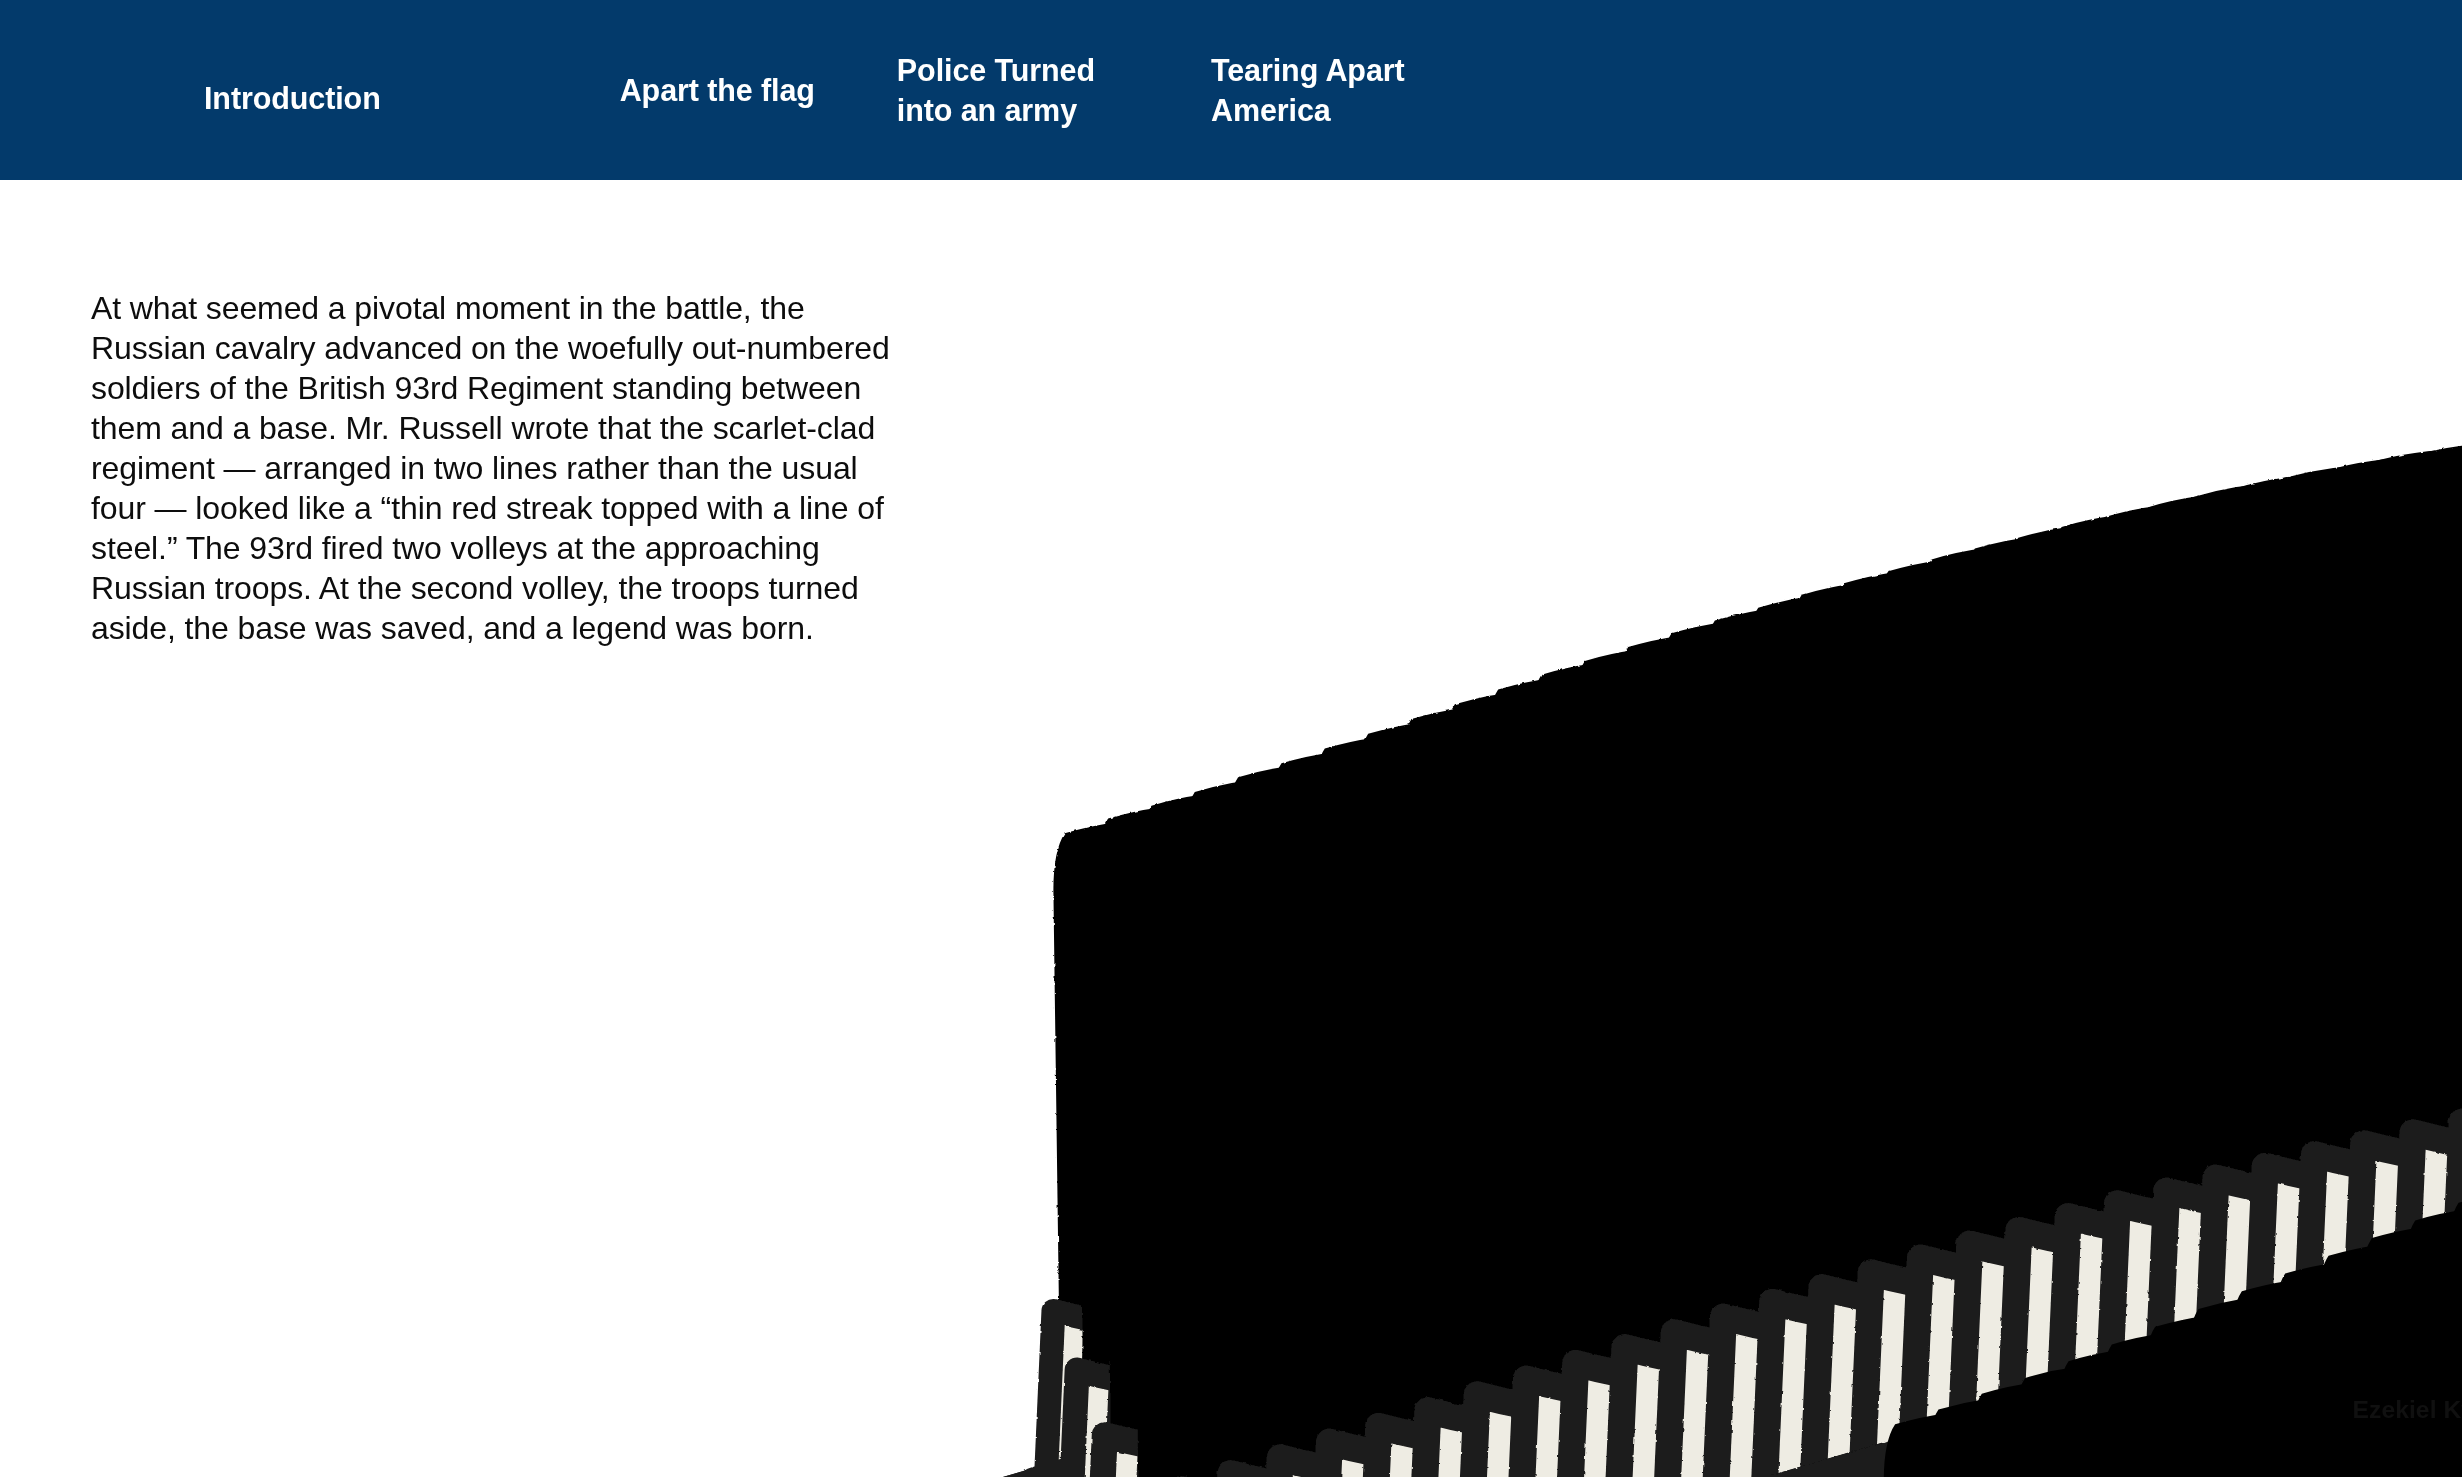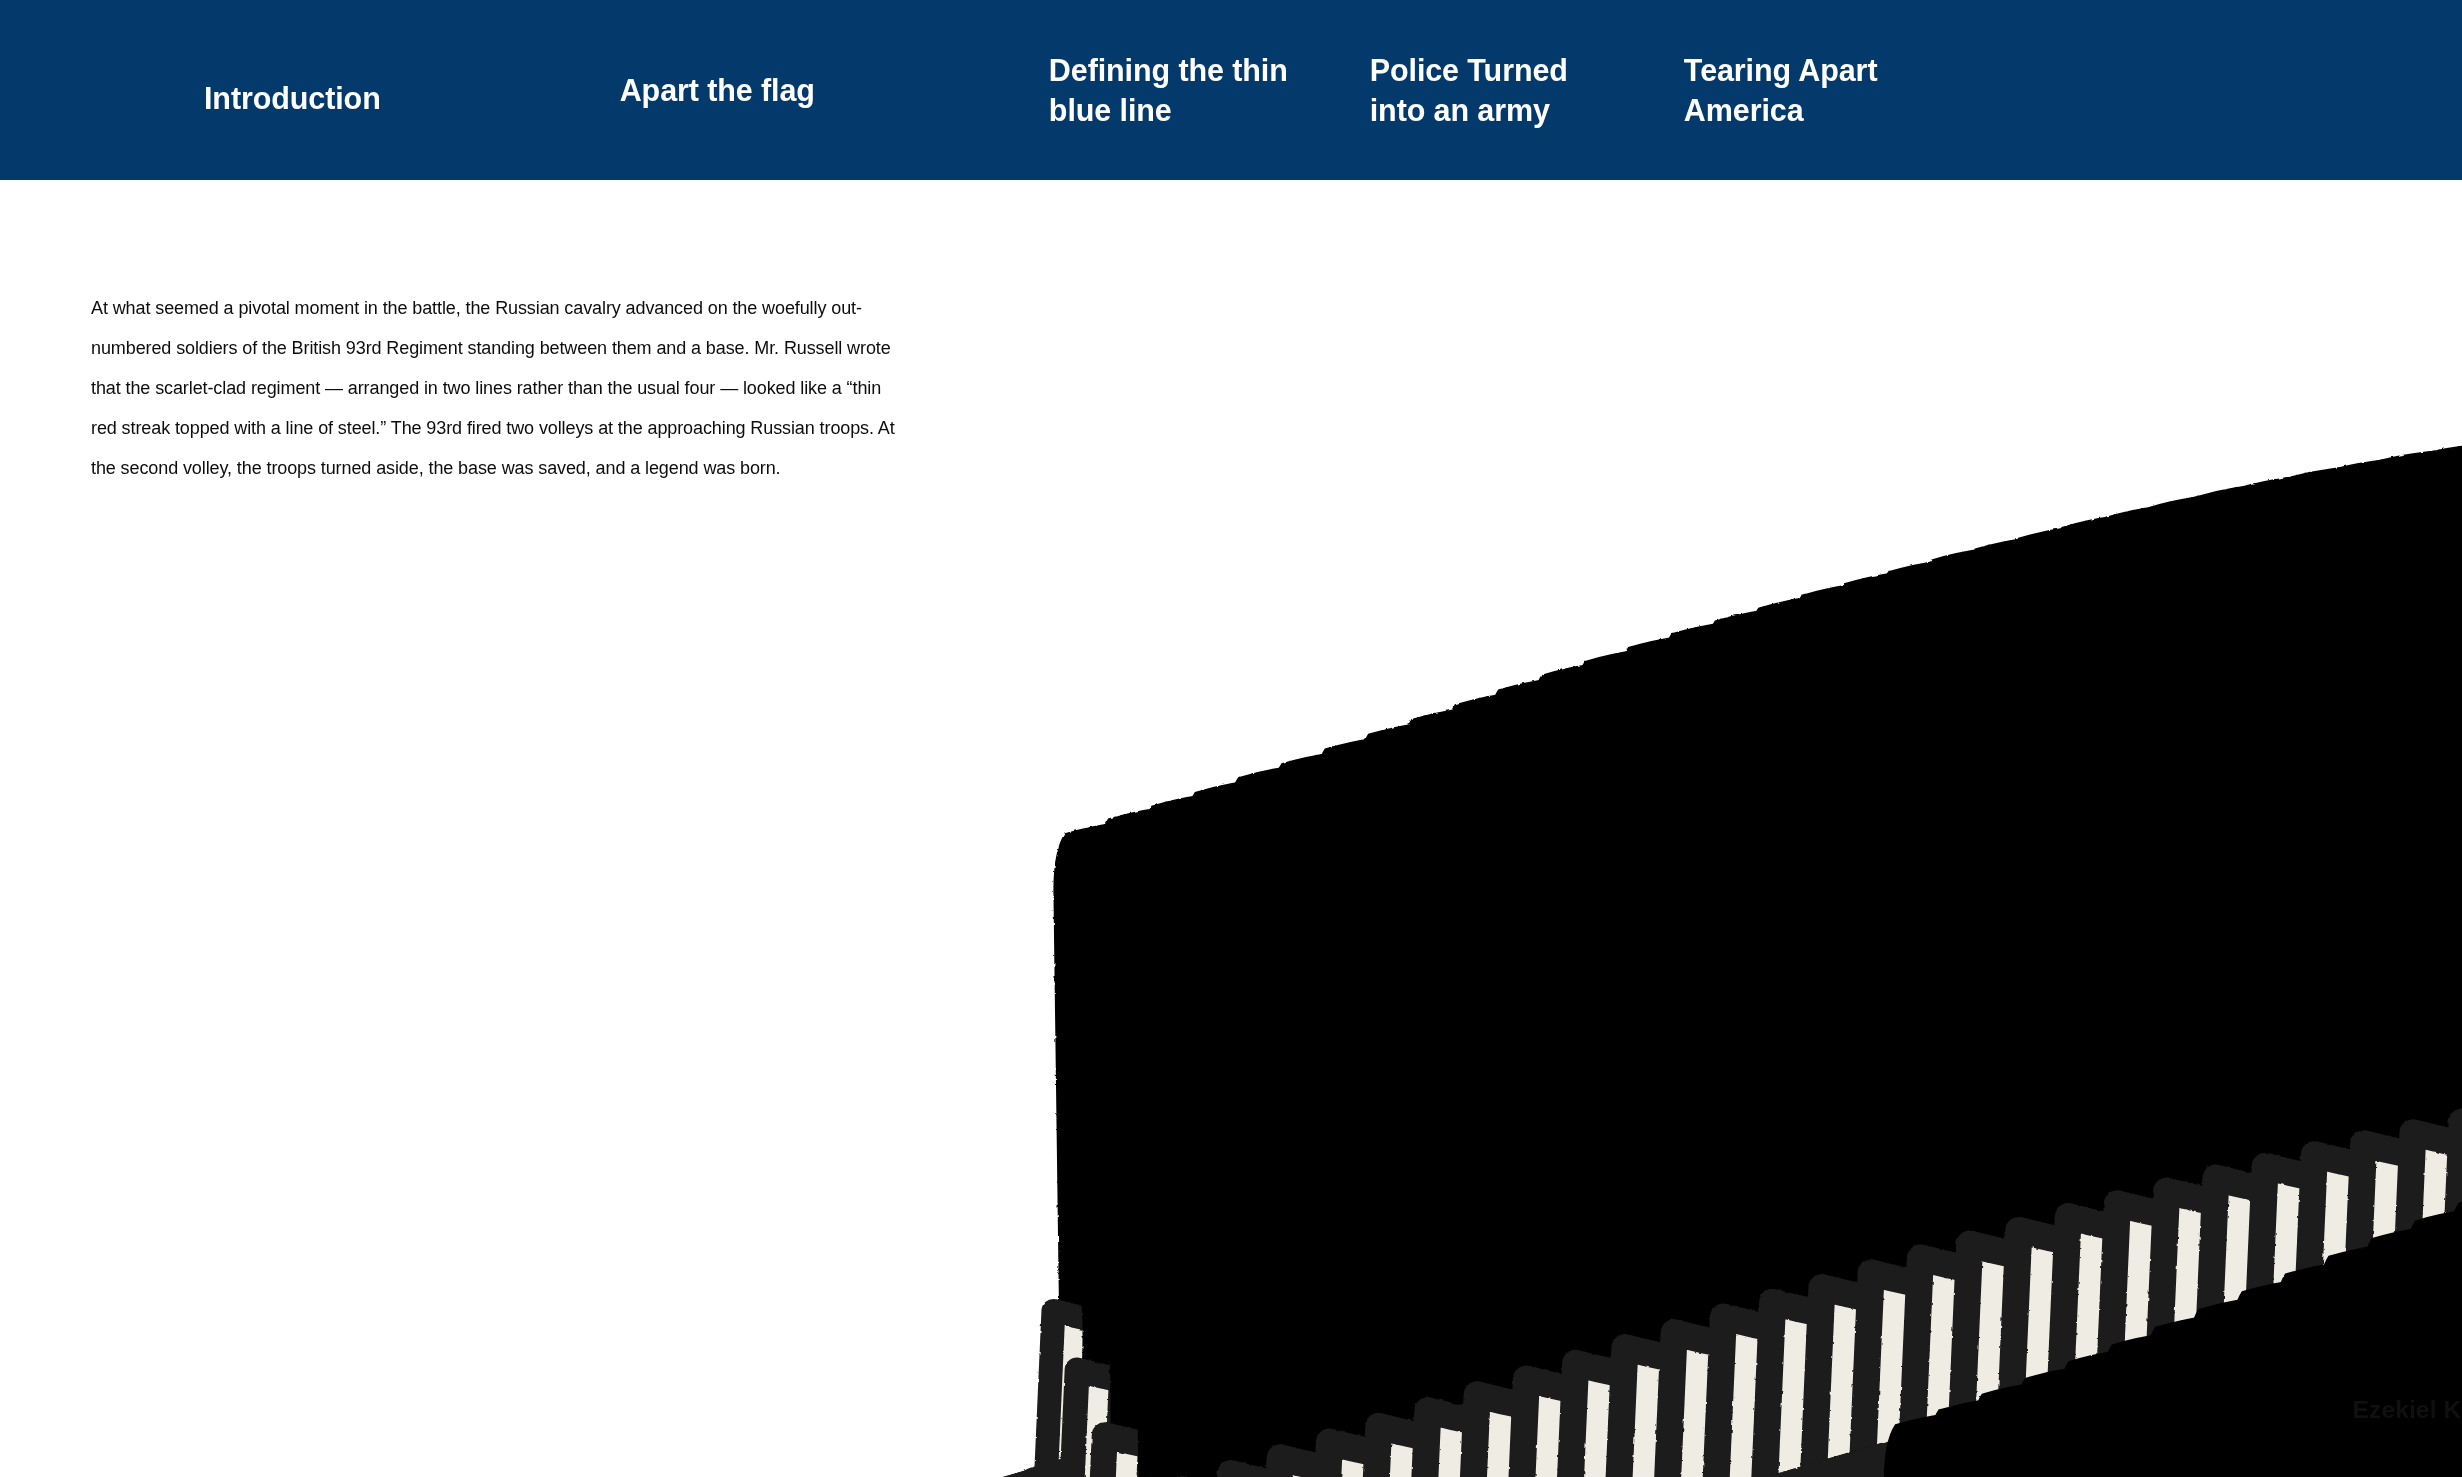--- a/index.html
+++ b/index.html
@@ -33,21 +33,21 @@
   #nav-before-the-flag   { margin-left:239px; }
   #nav-defining-line     { margin-left:234px; }
   #nav-police-army       { margin-left:82px; }
   #nav-tearing-america   { margin-left:116px; }
 
   
   #story-paragraph {
     position:absolute;
     left:91px; top:288px;
     width:808px;
-    font-size:18px;
+    font-size:32px;
     line-height:40px;
     color:#0d0d0d;
     letter-spacing:-0.1px;
   }
 
   
   #footer-credit {
     position:absolute;
     right:83px; bottom:53px;
     font-size:24.6px;
@@ -65,22 +65,20 @@
     pointer-events:none;
   }
   #illustration svg { display:block; width:2627px; height:1298px; }
 </style>
 </head>
 <body>
 
 <div id="nav">
   <div class="nav-item" id="nav-introduction">Introduction</div>
   <div class="nav-item" id="nav-before-the-flag">Apart the flag</div>
-  <div class="nav-item" id="nav-defining-line">Defining the thin
-blue line</div>
   <div class="nav-item" id="nav-police-army">Police Turned
 into an army</div>
   <div class="nav-item" id="nav-tearing-america">Tearing Apart
 America</div>
 </div>
 
 <p id="story-paragraph">At what seemed a pivotal moment in the battle, the Russian cavalry advanced on the woefully out-numbered soldiers of the British 93rd Regiment standing between them and a base. Mr. Russell wrote that the scarlet-clad regiment — arranged in two lines rather than the usual four — looked like a “thin red streak topped with a line of steel.” The 93rd fired two volleys at the approaching Russian troops. At the second volley, the troops turned aside, the base was saved, and a legend was born.</p>
 
 <div id="illustration">
   <svg viewBox="0 0 5334 2635" xmlns="http://www.w3.org/2000/svg">

